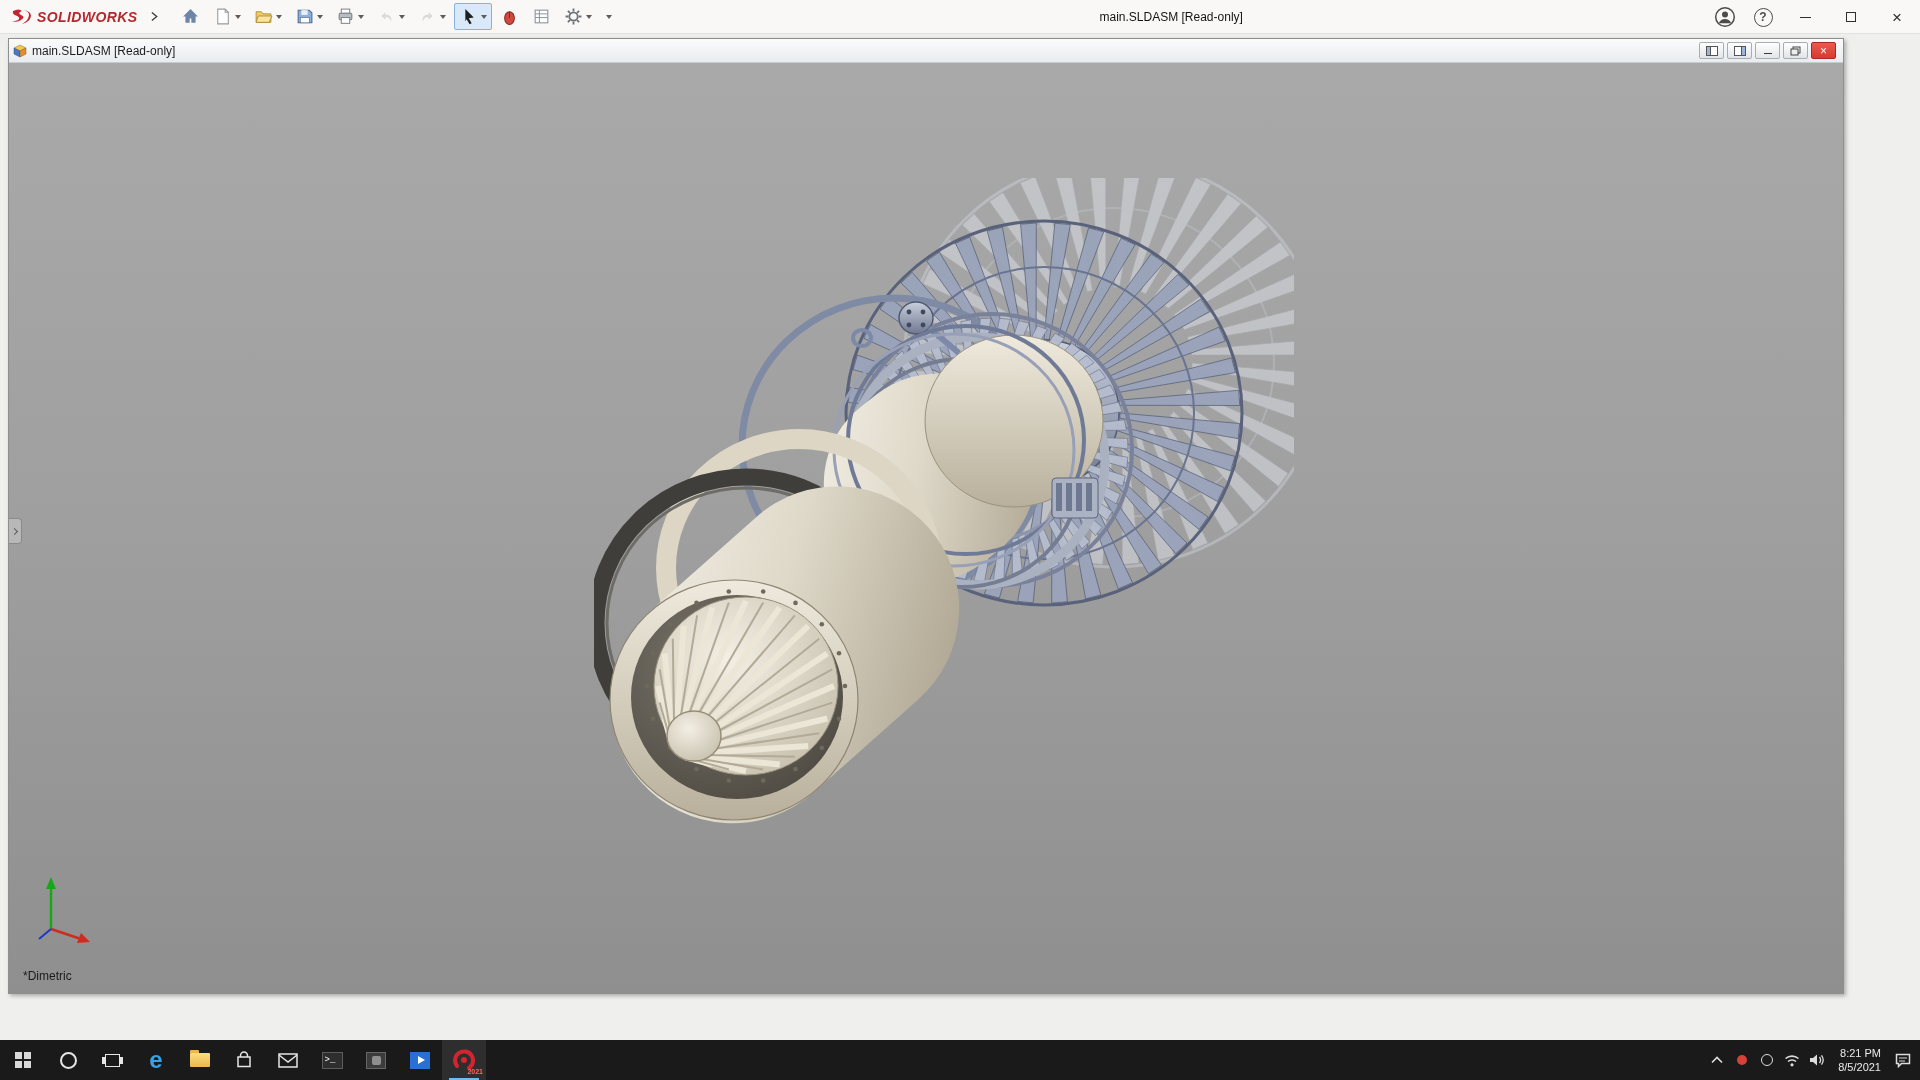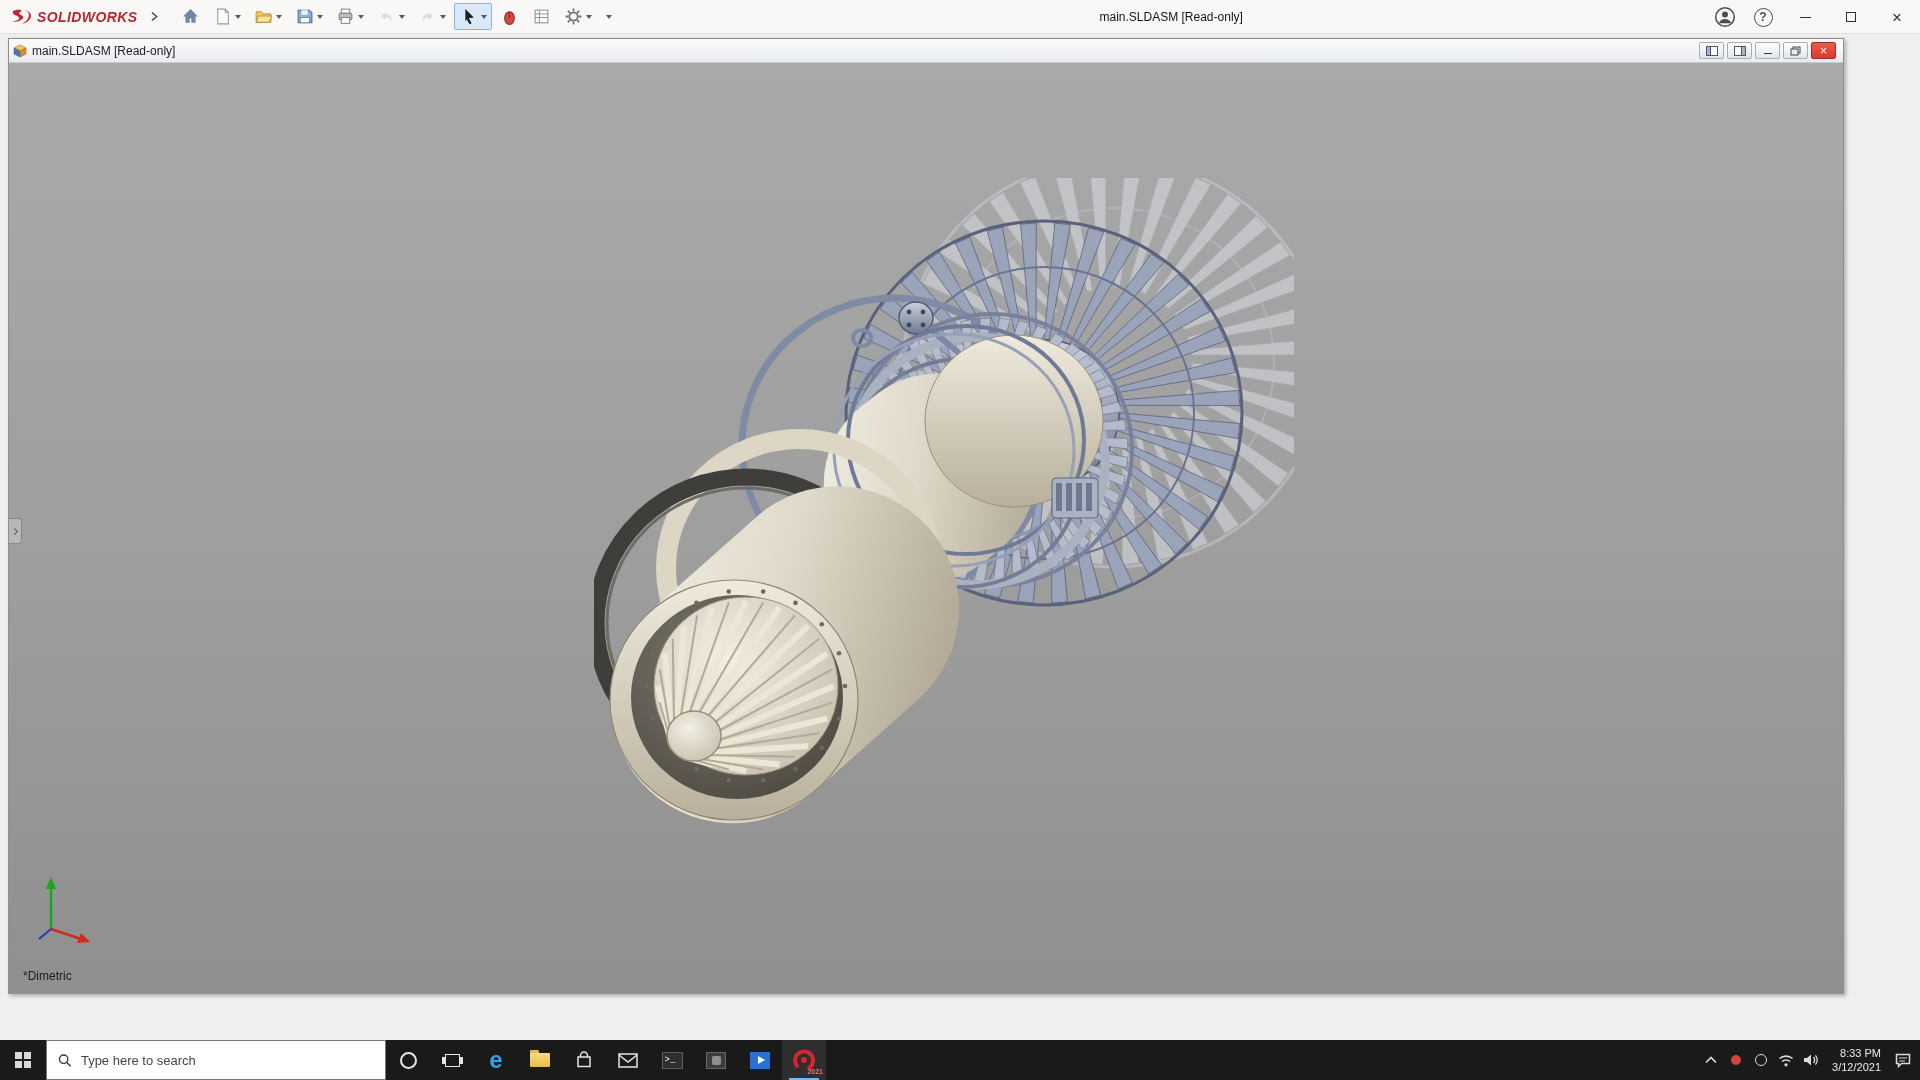--- a/index.html
+++ b/index.html
@@ -542,27 +542,20 @@
 
   <div class="taskbar">
     <div class="start-btn">
       <span class="win-grid">
           <div></div>
           <div></div>
           <div></div>
           <div></div>
         </span>
     </div>
-    <div class="search-box">
-      <svg width="15" height="15" viewBox="0 0 16 16">
-        <circle cx="6.5" cy="6.5" r="4.8" fill="none" stroke="#3a3a3a" stroke-width="1.6"></circle>
-        <line x1="10.2" y1="10.2" x2="14.5" y2="14.5" stroke="#3a3a3a" stroke-width="1.6"></line>
-      </svg>
-      <input type="text" placeholder="Type here to search" style="">
-    </div>
     <div class="tb-app">
         <span class="cortana-circle"></span>
       </div>
     <div class="tb-app">
         <span class="taskview-glyph"></span>
       </div>
     <div class="tb-app">
         <span class="edge-glyph">e</span>
       </div>
     <div class="tb-app">
@@ -621,22 +614,22 @@
           <circle cx="8" cy="10.8" r="1.6" fill="#dcdcdc"></circle>
         </svg>
       </div>
       <div class="tray-item">
         <svg width="16" height="14" viewBox="0 0 16 14">
           <polygon points="1,5 4,5 8,1.5 8,12.5 4,9 1,9" fill="#dcdcdc"></polygon>
           <path d="M10.5 4a5 5 0 0 1 0 6M12.5 2.4a7.6 7.6 0 0 1 0 9.2" fill="none" stroke="#dcdcdc" stroke-width="1.3"></path>
         </svg>
       </div>
       <div class="tray-clock">
-        <span>8:33 PM</span>
-        <span>3/12/2021</span>
+        <span>8:21 PM</span>
+        <span>8/5/2021</span>
       </div>
       <div class="tray-item">
         <svg width="16" height="15" viewBox="0 0 16 15">
           <path d="M1.5 1.5h13v9h-8l-3 3v-3h-2z" fill="none" stroke="#dcdcdc" stroke-width="1.5"></path>
           <path d="M4 5h8M4 8h6" stroke="#dcdcdc" stroke-width="1.2"></path>
         </svg>
       </div>
     </div>
   </div>
 </div>

